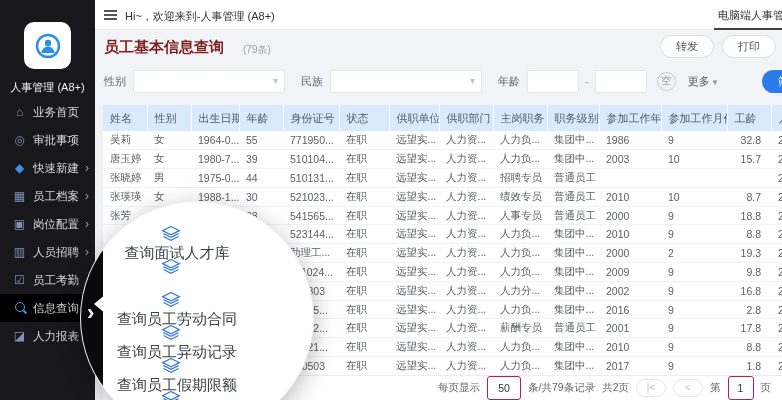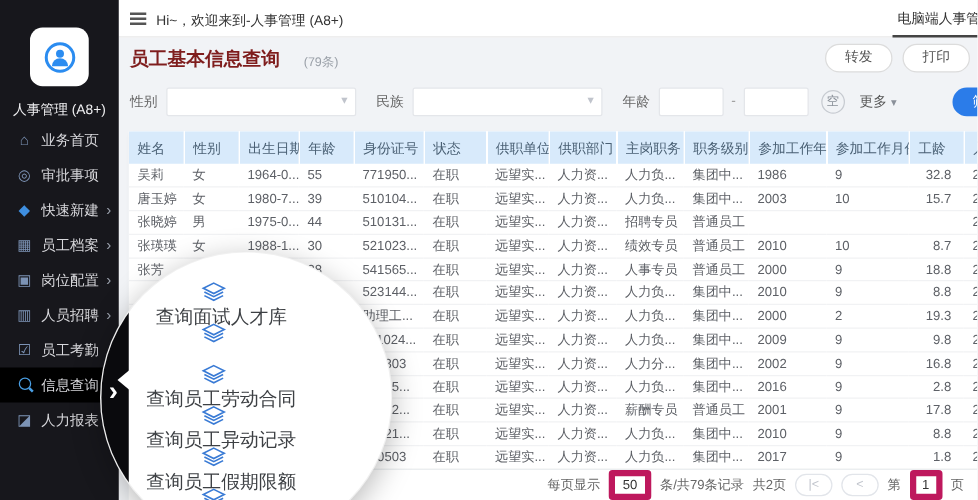--- a/index.html
+++ b/index.html
@@ -60,21 +60,21 @@
   .tbl th { height:26px; background:#d8eafb; color:#4a6074; font-size:11px; font-weight:normal; text-align:left;
             padding:0 0 0 7px; border-right:1px solid rgba(255,255,255,.9); white-space:nowrap; overflow:hidden; }
   .tbl td { height:18.8px; font-size:10.5px; color:#5d6066; padding:0 0 0 7px; border-bottom:1px solid #f1f2f4;
             white-space:nowrap; overflow:hidden; }
   .tbl td.num { text-align:right; padding-right:10px; }
 
   
   .pagination { position:absolute; left:103px; bottom:0; width:679px; height:25px; background:#fff; border-top:1px solid #ebeef0;
                 display:flex; align-items:center; justify-content:flex-end; padding-right:4px; font-size:10.5px; color:#666; z-index:1; }
   .pagination > * { margin-right:7px; }
-  .pg-box { width:34px; height:24px; border:5px solid #be185d; border-radius:3px; text-align:center; font-size:10.5px; color:#333; background:#fff; }
+  .pg-box { width:34px; height:24px; border:1px solid #be185d; border-radius:3px; text-align:center; font-size:10.5px; color:#333; background:#fff; }
   .pg-btn { width:30px; height:18px; border:1px solid #e2e5ea; border-radius:9px; background:#fff; color:#c0c4cc;
             font-size:10px; line-height:16px; text-align:center; cursor:pointer; }
   .pg-page { width:26px; }
 
   
   .magnifier { position:absolute; left:80px; top:201px; width:234px; height:234px; border-radius:50%;
                background:#fff; overflow:hidden; z-index:10; border:1px solid rgba(0,0,0,.06);
                box-shadow:0 6px 24px rgba(0,0,0,.28); }
   .mag-bar { position:absolute; left:0; top:0; width:22px; height:100%; background:#0a0a0d; }
   .mag-chev { position:absolute; color:#fff; font-size:22px; font-weight:bold; left:6px; }

